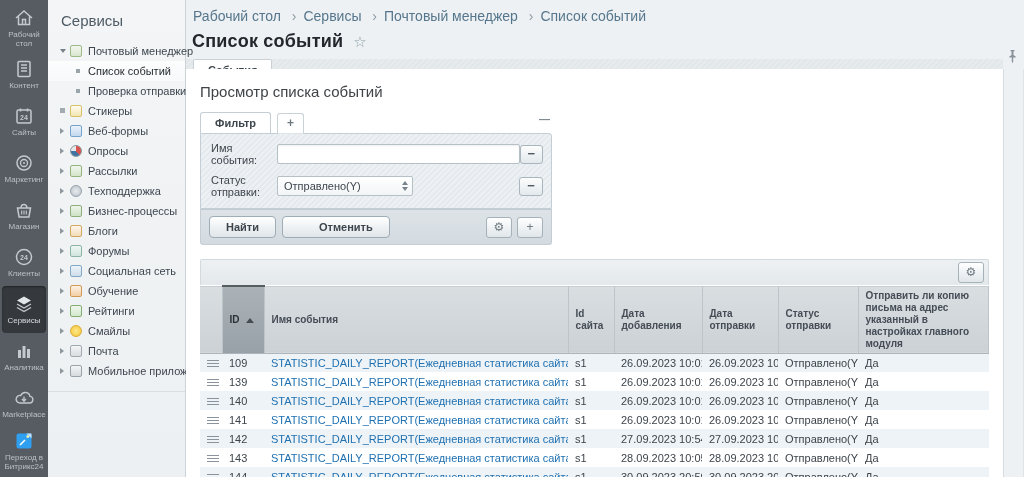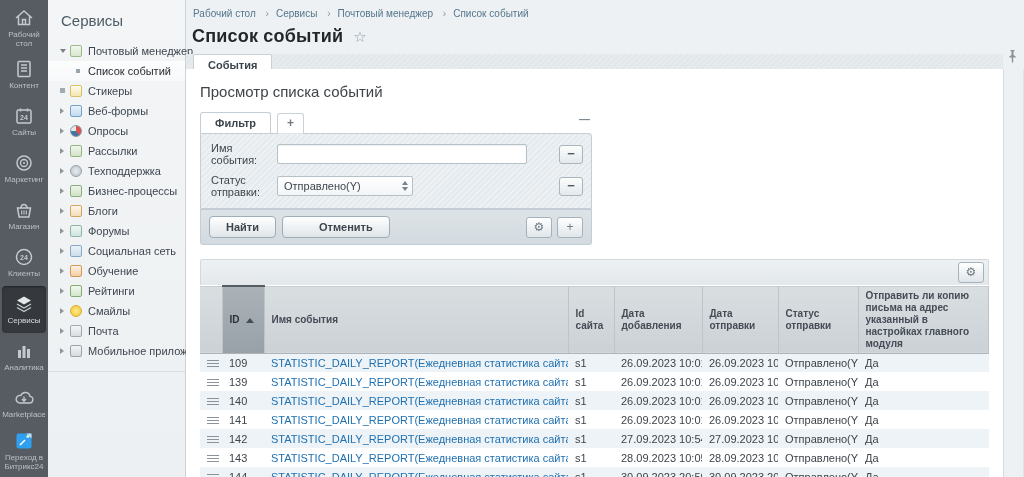--- a/index.html
+++ b/index.html
@@ -41,40 +41,40 @@
   [data-name="forums-icon"]       { background:linear-gradient(#eef6f3,#cfe5dd); border-color:#8db4a6 !important; }
   [data-name="social-icon"]       { background:linear-gradient(#edf3f9,#cdddeb); border-color:#85a8c6 !important; }
   [data-name="learning-icon"]     { background:linear-gradient(#fdf1e6,#f3cfa4); border-color:#d39a55 !important; }
   [data-name="smiles-icon"]       { background:radial-gradient(#fde98e,#f4c430); border-radius:50% !important; border-color:#d9ae3a !important; }
   [data-name="ratings-icon"]      { background:linear-gradient(#f0f7ee,#d3e7cb); border-color:#84ad72 !important; }
   [data-name="mail-icon"]         { background:linear-gradient(#f4f5f6,#d9dde0); border-color:#a2aab0 !important; }
   [data-name="mobile-icon"]       { background:linear-gradient(#f2f4f5,#d6dbde); border-color:#9aa3a9 !important; }
 
   
   .main { position:absolute; left:186px; top:0; right:0; height:477px; }
-  .breadcrumb { padding:8px 0 0 7px; font-size:10px; color:#58788e; }
+  .breadcrumb { padding:8px 0 0 7px; font-size:14px; color:#58788e; }
   .crumb { color:#55768c; cursor:pointer; }
   .crumb + .crumb::before { content:"\203A"; color:#8d9aa3; margin:0 7px; }
   .title-row { padding:7px 0 0 6px; display:flex; align-items:center; }
   .page-title { font-size:18px; font-weight:bold; color:#22272b; letter-spacing:.2px; }
   .fav-star { font-size:15px; color:#8fa3af; margin-left:10px; cursor:pointer; }
 
   .tabstrip { margin-top:7px; margin-right:21px; height:22px; position:relative;
     background:repeating-linear-gradient(135deg,#e7ebee 0 2px,#e2e7ea 2px 4px); border-bottom:1px solid #c9d1d7; }
   .tab { display:inline-block; margin-left:7px; height:22px; line-height:21px; padding:0 14px; background:#fff;
     border:1px solid #c9d1d7; border-bottom:1px solid #fff; border-radius:2px 2px 0 0; font-weight:bold; font-size:11px; color:#3c444c; position:relative; top:0; cursor:pointer; }
   .pin { position:absolute; right:6px; top:49px; cursor:pointer; }
 
   .main-body { position:absolute; top:69px; left:0; right:0; bottom:0; display:flex; }
   .content { flex:1 1 auto; background:#fff; border-right:1px solid #d5dbdf; padding:12px 14px 0; overflow:hidden; }
   .gutter { flex:0 0 20px; background:#eef1f3; border-right:1px solid #dfe4e7; }
   .section-title { font-size:15px; font-weight:normal; color:#3f4449; margin:2px 0 12px 0; }
 
   
-  .filter { width:392px; position:relative; }
+  .filter { width:352px; position:relative; }
   .filter-tabs { height:21px; position:relative; }
   .ftab { display:inline-block; height:21px; line-height:20px; padding:0 14px; background:#fff; border:1px solid #c5ced4; border-bottom:none; border-radius:3px 3px 0 0; font-weight:bold; font-size:11px; color:#3d454d; cursor:pointer; }
   .ftab-add { display:inline-block; height:21px; line-height:19px; margin-left:3px; padding:0 9px; background:rgba(255,255,255,.45); border:1px solid #c9d2d7; border-bottom:none; border-radius:3px 3px 0 0; color:#6d787f; font-weight:bold; font-size:12px; cursor:pointer; }
   .filter-min { position:absolute; right:2px; top:1px; color:#7c878e; font-size:11px; font-weight:bold; cursor:pointer; }
   .filter-body { background:#e4eaed repeating-linear-gradient(135deg,rgba(255,255,255,.35) 0 2px,transparent 2px 4px); border:1px solid #c5ced4; border-radius:0 3px 0 0; padding:8px 8px 2px 10px; }
   .frow { display:flex; align-items:center; margin-bottom:8px; }
   .flabel { flex:0 0 66px; font-size:11px; color:#3e454d; }
   .ftext { width:250px; height:20px; border:1px solid #b5c0c7; border-radius:2px; background:#fff; box-shadow:inset 0 1px 2px rgba(0,0,0,.07); font-size:11px; padding:0 4px; font-family:inherit; }
   .fselect { width:136px; height:20px; border:1px solid #b5c0c7; border-radius:2px; background:linear-gradient(#fff,#f2f5f6); font-size:11px; color:#3f464e; line-height:18px; padding:0 16px 0 6px; position:relative; cursor:pointer; }
   .fselect .spin { position:absolute; right:4px; top:4px; }
@@ -218,20 +218,25 @@
       <span class="mini-icon" data-name="mail-manager-icon"></span>
       <span data-name="sidebar-item-label">Почтовый менеджер</span>
     </div>
 
     <div class="sm-item active child m-bullet" data-name="sidebar-menu-item">
       <span class="marker" data-name="bullet-icon"></span>
       
       <span data-name="sidebar-item-label">Список событий</span>
     </div>
 
+    <div class="sm-item child m-bullet" data-name="sidebar-menu-item">
+      <span class="marker" data-name="bullet-icon"></span>
+      
+      <span data-name="sidebar-item-label">Проверка отправки</span>
+    </div>
 
     <div class="sm-item m-square" data-name="sidebar-menu-item">
       <span class="marker" data-name="bullet-icon"></span>
       <span class="mini-icon" data-name="stickers-icon"></span>
       <span data-name="sidebar-item-label">Стикеры</span>
     </div>
 
     <div class="sm-item m-chevron-right" data-name="sidebar-menu-item">
       <span class="marker" data-name="chevron-right-icon"></span>
       <span class="mini-icon" data-name="webforms-icon"></span>

